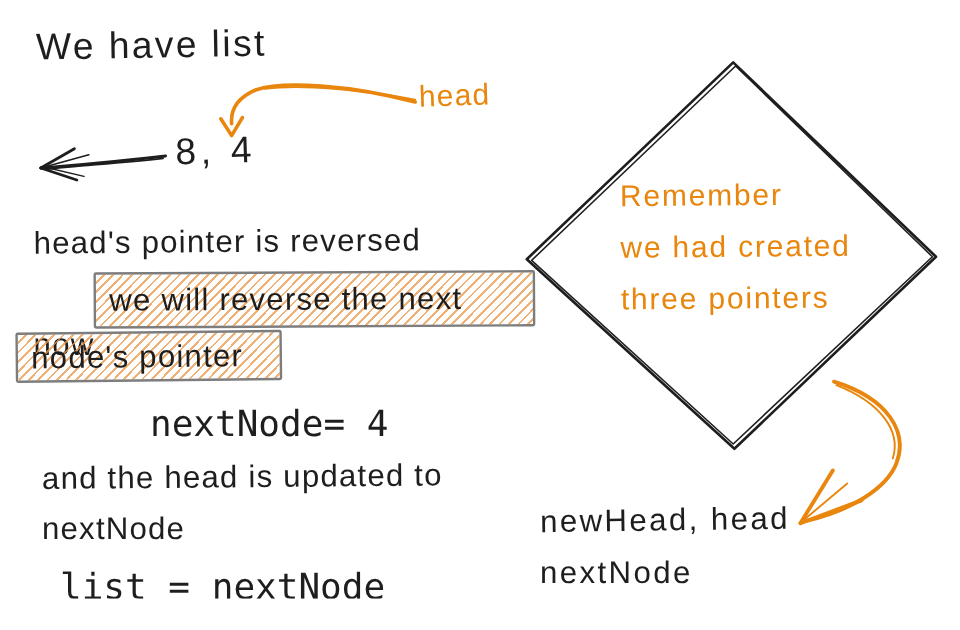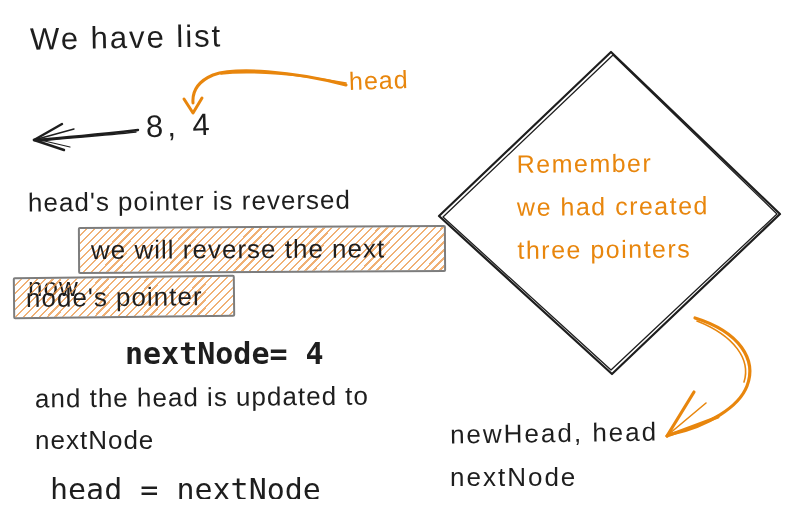--- a/index.html
+++ b/index.html
@@ -56,21 +56,21 @@
   #highlight-box-1 { left: 78px; top: 226px; width: 368px; height: 47px; transform: rotate(-0.3deg); }
   #highlight-box-2 { left: 13px; top: 276px; width: 222px; height: 42px; transform: rotate(-0.6deg); }
   .highlight-box span {
     color: #1e1e1e;
     font-size: 26px;
     letter-spacing: 1px;
     padding-left: 11px;
     white-space: nowrap;
   }
 
-  #code1          { left: 125px; top: 336px; font-size: 30px; font-weight: bold; }
+  #code1          { left: 125px; top: 336px; font-size: 30px; }
   #line3          { left: 35px;  top: 382px; font-size: 26px; letter-spacing: 1px; transform: rotate(-0.5deg); }
   #line4          { left: 35px;  top: 425px; font-size: 26px; letter-spacing: 1px; }
   #code2          { left: 50px;  top: 472px; font-size: 30px; }
 
   #diamond-note {
     left: 517px; top: 142px;
     font-size: 25px;
     letter-spacing: 1.5px;
     line-height: 43px;
     transform: rotate(-0.5deg);
@@ -128,21 +128,21 @@
   <div class="highlight-box" id="highlight-box-1">
     <span>we will reverse the next</span>
   </div>
   <div class="highlight-box" id="highlight-box-2">
     <span>node's pointer</span>
   </div>
 
   <div class="mono" id="code1">nextNode= 4</div>
   <div class="hand" id="line3">and the head is updated to</div>
   <div class="hand" id="line4">nextNode</div>
-  <div class="mono" id="code2">head = nextNode</div>
+  <div class="mono" id="code2">list = nextNode</div>
 
   <div class="hand accent" id="diamond-note">
     <div>Remember</div>
     <div>we had created</div>
     <div>three pointers</div>
   </div>
 
   <div class="hand" id="pointers-line1">newHead, head</div>
   <div class="hand" id="pointers-line2">nextNode</div>
 

